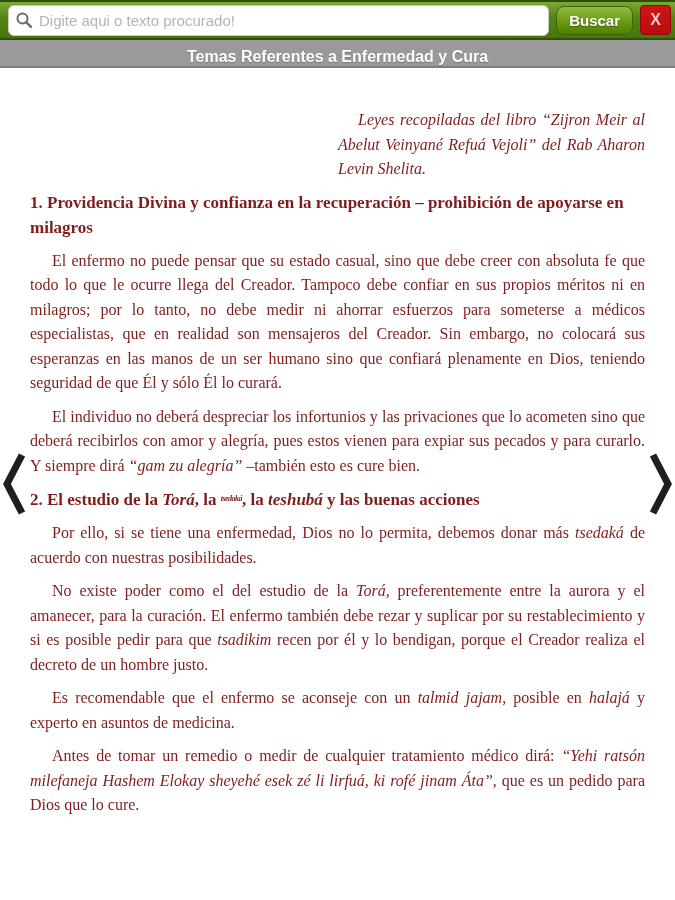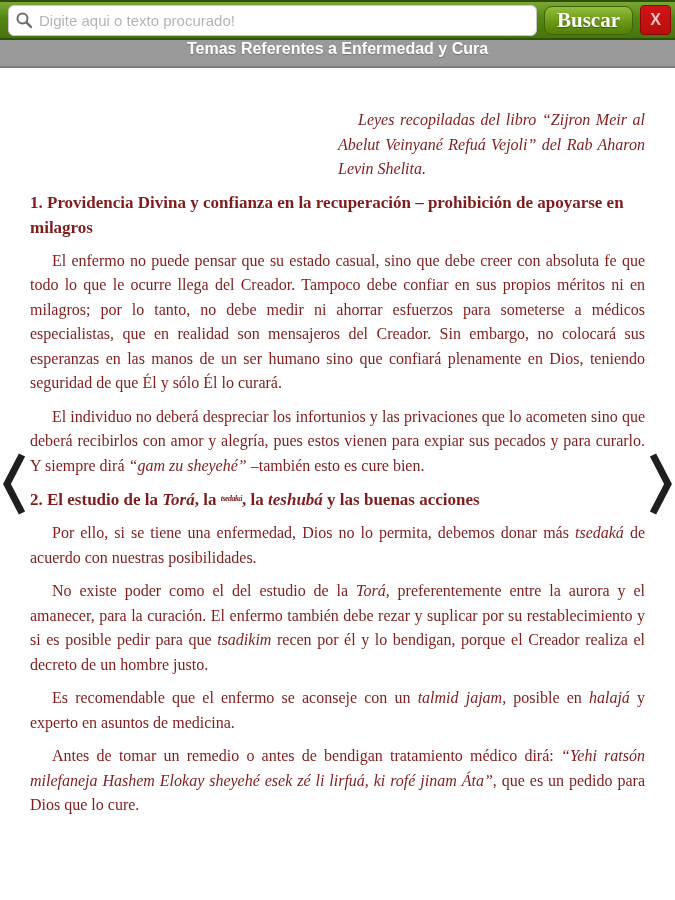--- a/index.html
+++ b/index.html
@@ -50,23 +50,23 @@
     pointer-events: none;
   }
   .btn-buscar {
     flex: 0 0 auto;
     height: 29px;
     padding: 0 12px;
     background: linear-gradient(180deg, #93bd3d 0%, #679511 60%, #527f08 100%);
     border: 1px solid #3d6606;
     border-radius: 8px;
     color: #ffffff;
-    font-family: Liberation Serif, serif;
+    font-family: Liberation Sans, sans-serif;
     font-weight: bold;
-    font-size: 21px;
+    font-size: 15px;
     text-shadow: 0 1px 1px rgba(0,0,0,.35);
     cursor: pointer;
   }
   .btn-close {
     flex: 0 0 auto;
     width: 31px; height: 30px;
     background: linear-gradient(180deg, #d01414 0%, #b90e0e 100%);
     border: 1px solid #8f0808;
     border-radius: 4px;
     color: #f4c4c4;
@@ -77,21 +77,21 @@
   }
 
   
   .title-bar {
     position: absolute;
     top: 40px; left: 0; right: 0;
     height: 28px;
     background: #9a9a9a;
     border-bottom: 2px solid #7d7d7d;
     display: flex;
-    align-items: flex-start;
+    align-items: flex-end;
     justify-content: center;
   }
   .title-bar span {
     font-family: "Liberation Sans", sans-serif;
     font-weight: bold;
     font-size: 16px;
     color: #ffffff;
     text-shadow: 0 1px 1px rgba(0,0,0,.25);
   }
 
@@ -161,26 +161,26 @@
 
   <div class="title-bar">
     <span>Temas Referentes a Enfermedad y Cura</span>
   </div>
 
   <main class="content">
     <p class="citation"><span class="s-i">Leyes recopiladas del libro “Zijron Meir al Abelut Veinyané Refuá Vejoli” del Rab Aharon Levin Shelita.</span></p>
     <div>
         <h2 class="doc-heading"><span>1. Providencia Divina y confianza en la recuperación – prohibición de apoyarse en milagros</span></h2>
         <p class="doc-para"><span>El enfermo no puede pensar que su estado casual, sino que debe creer con absoluta fe que todo lo que le ocurre llega del Creador. Tampoco debe confiar en sus propios méritos ni en milagros; por lo tanto, no debe medir ni ahorrar esfuerzos para someterse a médicos especialistas, que en realidad son mensajeros del Creador. Sin embargo, no colocará sus esperanzas en las manos de un ser humano sino que confiará plenamente en Dios, teniendo seguridad de que Él y sólo Él lo curará.</span></p>
-        <p class="doc-para"><span>El individuo no deberá despreciar los infortunios y las privaciones que lo acometen sino que deberá recibirlos con amor y alegría, pues estos vienen para expiar sus pecados y para curarlo. Y siempre dirá </span><span class="s-i">“gam zu sheyehé”</span><span> –también esto es cure bien.</span></p>
+        <p class="doc-para"><span>El individuo no deberá despreciar los infortunios y las privaciones que lo acometen sino que deberá recibirlos con amor y alegría, pues estos vienen para expiar sus pecados y para curarlo. Y siempre dirá </span><span class="s-i">“gam zu alegría”</span><span> –también esto es cure bien.</span></p>
         <h2 class="doc-heading"><span>2. El estudio de la </span><span class="s-bi">Torá</span><span>, la </span><span class="s-tiny">tsedaká</span><span>, la </span><span class="s-bi">teshubá</span><span> y las buenas acciones</span></h2>
         <p class="doc-para"><span>Por ello, si se tiene una enfermedad, Dios no lo permita, debemos donar más </span><span class="s-i">tsedaká</span><span> de acuerdo con nuestras posibilidades.</span></p>
         <p class="doc-para"><span>No existe poder como el del estudio de la </span><span class="s-i">Torá,</span><span> preferentemente entre la aurora y el amanecer, para la curación. El enfermo también debe rezar y suplicar por su restablecimiento y si es posible pedir para que </span><span class="s-i">tsadikim</span><span> recen por él y lo bendigan, porque el Creador realiza el decreto de un hombre justo.</span></p>
         <p class="doc-para"><span>Es recomendable que el enfermo se aconseje con un </span><span class="s-i">talmid jajam</span><span>, posible en </span><span class="s-i">halajá</span><span> y experto en asuntos de medicina.</span></p>
-        <p class="doc-para"><span>Antes de tomar un remedio o antes de bendigan tratamiento médico dirá: </span><span class="s-i">“Yehi ratsón milefaneja Hashem Elokay sheyehé esek zé li lirfuá, ki rofé jinam Áta”</span><span>, que es un pedido para Dios que lo cure.</span></p>
+        <p class="doc-para"><span>Antes de tomar un remedio o medir de cualquier tratamiento médico dirá: </span><span class="s-i">“Yehi ratsón milefaneja Hashem Elokay sheyehé esek zé li lirfuá, ki rofé jinam Áta”</span><span>, que es un pedido para Dios que lo cure.</span></p>
       </div>
   </main>
 
   <div class="nav-arrow left">
     <svg viewBox="0 0 26 68">
       <polyline points="21,5 6,34 21,63" fill="none" stroke="#1f1f1f" stroke-width="7" stroke-linecap="butt"></polyline>
     </svg>
   </div>
   <div class="nav-arrow right">
     <svg viewBox="0 0 26 68">

